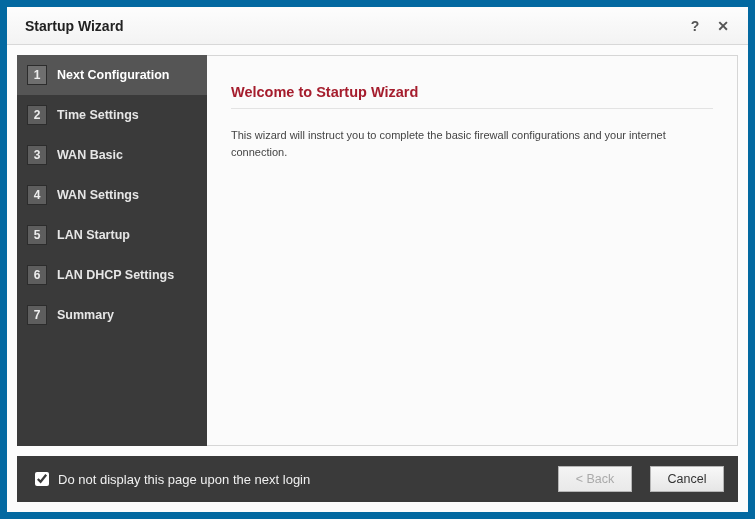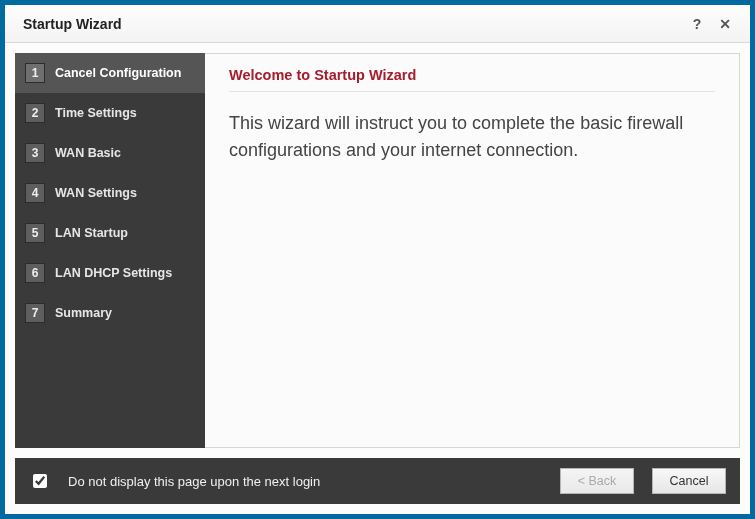--- a/index.html
+++ b/index.html
@@ -5,21 +5,21 @@
   * { box-sizing: border-box; }
   html, body {
     margin: 0; padding: 0;
     width: 755px; height: 519px;
     font-family: Arial, Helvetica, sans-serif;
     font-size: 13px;
     background: #ffffff;
   }
   .dialog {
     width: 755px; height: 519px;
-    border: 5px solid #0369a1;
+    border: 7px solid #0369a1;
     background: #fcfcfc;
     display: flex;
     flex-direction: column;
   }
   .titlebar {
     height: 38px;
     display: flex;
     align-items: center;
     padding: 0 14px 0 18px;
     background: linear-gradient(#fdfdfd, #f3f3f3);
@@ -78,55 +78,55 @@
     font-weight: bold;
   }
   .step.active .num {
     background: #6f6f6f;
   }
   .main {
     flex: 1;
     background: #fbfbfb;
     border: 1px solid #d6d6d6;
     border-left: none;
-    padding: 13px 24px;
+    padding: 28px 24px;
     min-width: 0;
   }
   .main h2 {
     margin: 0 0 8px 0;
     font-size: 14.5px;
     font-weight: bold;
     color: #a51d2d;
   }
   .main hr {
     border: none;
     border-top: 1px solid #e3e3e3;
     margin: 0 0 18px 0;
   }
   .main p {
     margin: 0;
     color: #444;
-    font-size: 18px;
+    font-size: 11px;
     line-height: 1.5;
   }
   .footer {
     height: 46px;
     background: #3a3a3a;
     display: flex;
     align-items: center;
     padding: 0 14px;
     margin: 0 10px 10px 10px;
   }
   .footer .check-wrap {
     display: flex;
     align-items: center;
     color: #f0f0f0;
     font-size: 13px;
     flex: 1;
-    gap: 18px;
+    gap: 6px;
   }
   .footer input[type=checkbox] {
     width: 14px; height: 14px;
     accent-color: #ffffff;
     cursor: pointer;
   }
   .footer .buttons {
     display: flex;
     gap: 18px;
   }
@@ -154,21 +154,21 @@
   <div class="titlebar">
     <span class="title">Startup Wizard</span>
     <span class="icon-btn">?</span>
     <span class="icon-btn">✕</span>
   </div>
 
   <div class="body">
     <div class="sidebar" id="sidebar">
         <div class="step active">
           <span class="num">1</span>
-          <span>Cancel Configuration</span>
+          <span>Next Configuration</span>
         </div>
         <div class="step">
           <span class="num">2</span>
           <span>Time Settings</span>
         </div>
         <div class="step">
           <span class="num">3</span>
           <span>WAN Basic</span>
         </div>
         <div class="step">

